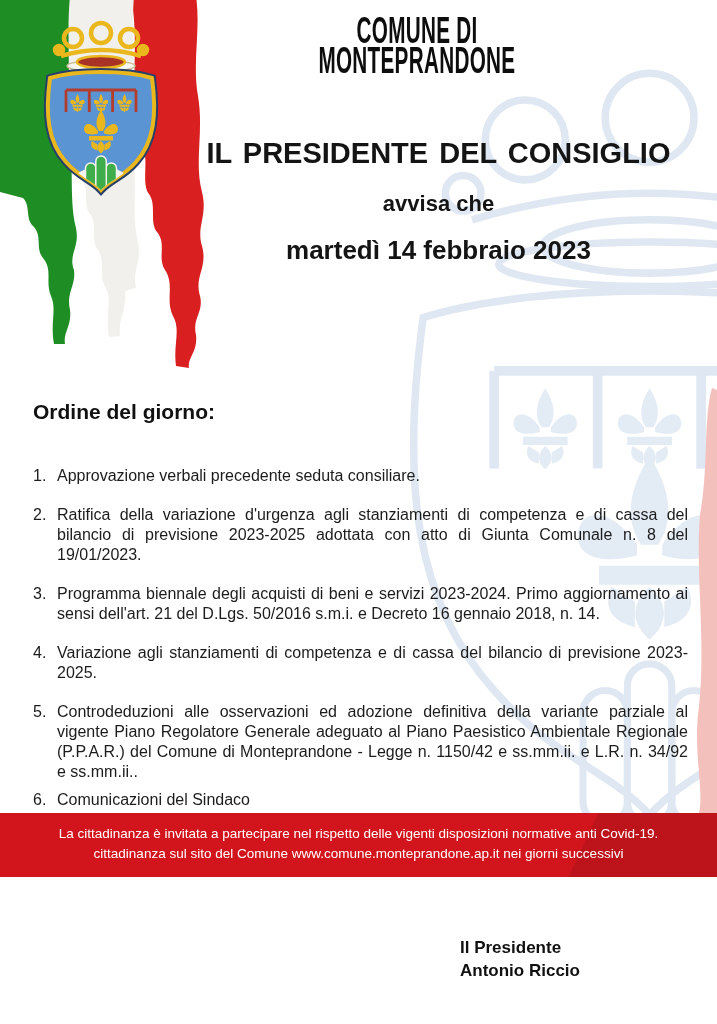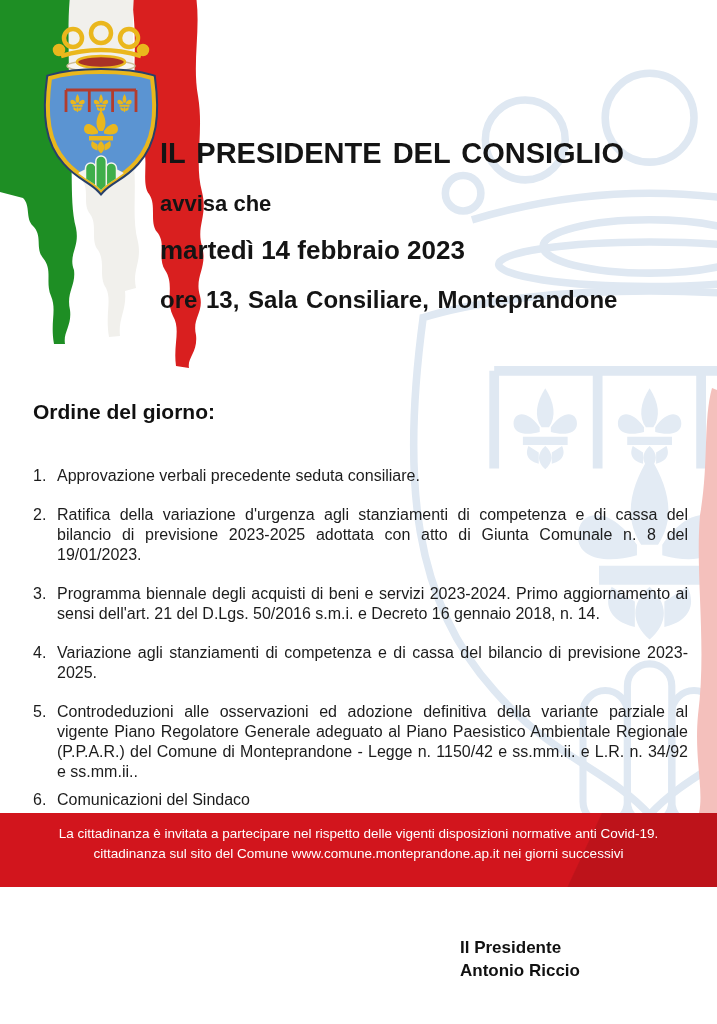--- a/index.html
+++ b/index.html
@@ -23,39 +23,39 @@
     left:180px;top:16px;width:474px;
     text-align:center;
     font-weight:bold;
     font-size:37px;line-height:30px;
     letter-spacing:.5px;
     color:#0d0d0d;
   }
   .muni-title .cond{display:inline-block;transform:scaleX(.56);transform-origin:50% 50%;white-space:nowrap;}
 
   
-  .headline{left:160px;width:557px;text-align:left;font-weight:bold;color:#141414;white-space:nowrap;}
+  .headline{left:160px;width:557px;text-align:center;font-weight:bold;color:#141414;white-space:nowrap;}
   .h-title{top:137px;font-size:29px;word-spacing:3px;}
   .h-sub{top:191px;font-size:22px;}
   .h-date{top:235px;font-size:26px;}
   .h-place{top:286px;font-size:24px;word-spacing:2px;}
   .h-conv{top:336px;font-size:24px;}
 
   
   .agenda-heading{left:33px;top:400px;font-size:21px;font-weight:bold;}
   .agenda-list{left:33px;top:466px;width:655px;font-size:16px;line-height:20px;color:#1c1c1c;}
   .agenda-item{display:flex;margin:0 0 19px 0;}
   .agenda-item:nth-child(5){margin-bottom:8px;}
   .agenda-item:last-child{margin-bottom:0;}
   .agenda-num{width:24px;flex:0 0 24px;}
   .agenda-text{flex:1;text-align:justify;}
 
   
   .notice-banner{
-    left:0;top:813px;width:717px;height:74px;
+    left:0;top:813px;width:717px;height:64px;
     background:#d2151d;
     background-image:linear-gradient(115deg, rgba(0,0,0,0) 80%, rgba(0,0,0,0.10) 80.2%);
     color:#ffffff;
     text-align:center;
     font-size:13.5px;line-height:20.4px;
     padding-top:11px;box-sizing:border-box;
   }
   .notice-line{white-space:nowrap;}
 
   
@@ -147,25 +147,28 @@
 
       <g fill="#eab71d">
         <use href="#fleur" transform="translate(41.5,84) scale(0.42)"></use>
         <use href="#fleur" transform="translate(65,84) scale(0.42)"></use>
         <use href="#fleur" transform="translate(88.5,84) scale(0.42)"></use>
         <use href="#fleur" transform="translate(65,114) scale(1.0)"></use>
       </g>
     </g>
   </svg>
 
+  <div class="abs muni-title">
+    <div><span class="cond">COMUNE DI</span></div>
+    <div><span class="cond">MONTEPRANDONE</span></div>
+  </div>
 
   <div class="abs headline h-title">IL PRESIDENTE DEL CONSIGLIO</div>
   <div class="abs headline h-sub">avvisa che</div>
   <div class="abs headline h-date">martedì 14 febbraio 2023</div>
-  <div class="abs headline h-place">ore 13, Sala Consiliare, Monteprandone</div>
 
   <div class="abs agenda-heading">Ordine del giorno:</div>
 
   <div class="abs agenda-list">
     <div class="agenda-item">
       <span class="agenda-num">1.</span>
       <span class="agenda-text">Approvazione verbali precedente seduta consiliare.</span>
     </div>
     <div class="agenda-item">
       <span class="agenda-num">2.</span>

